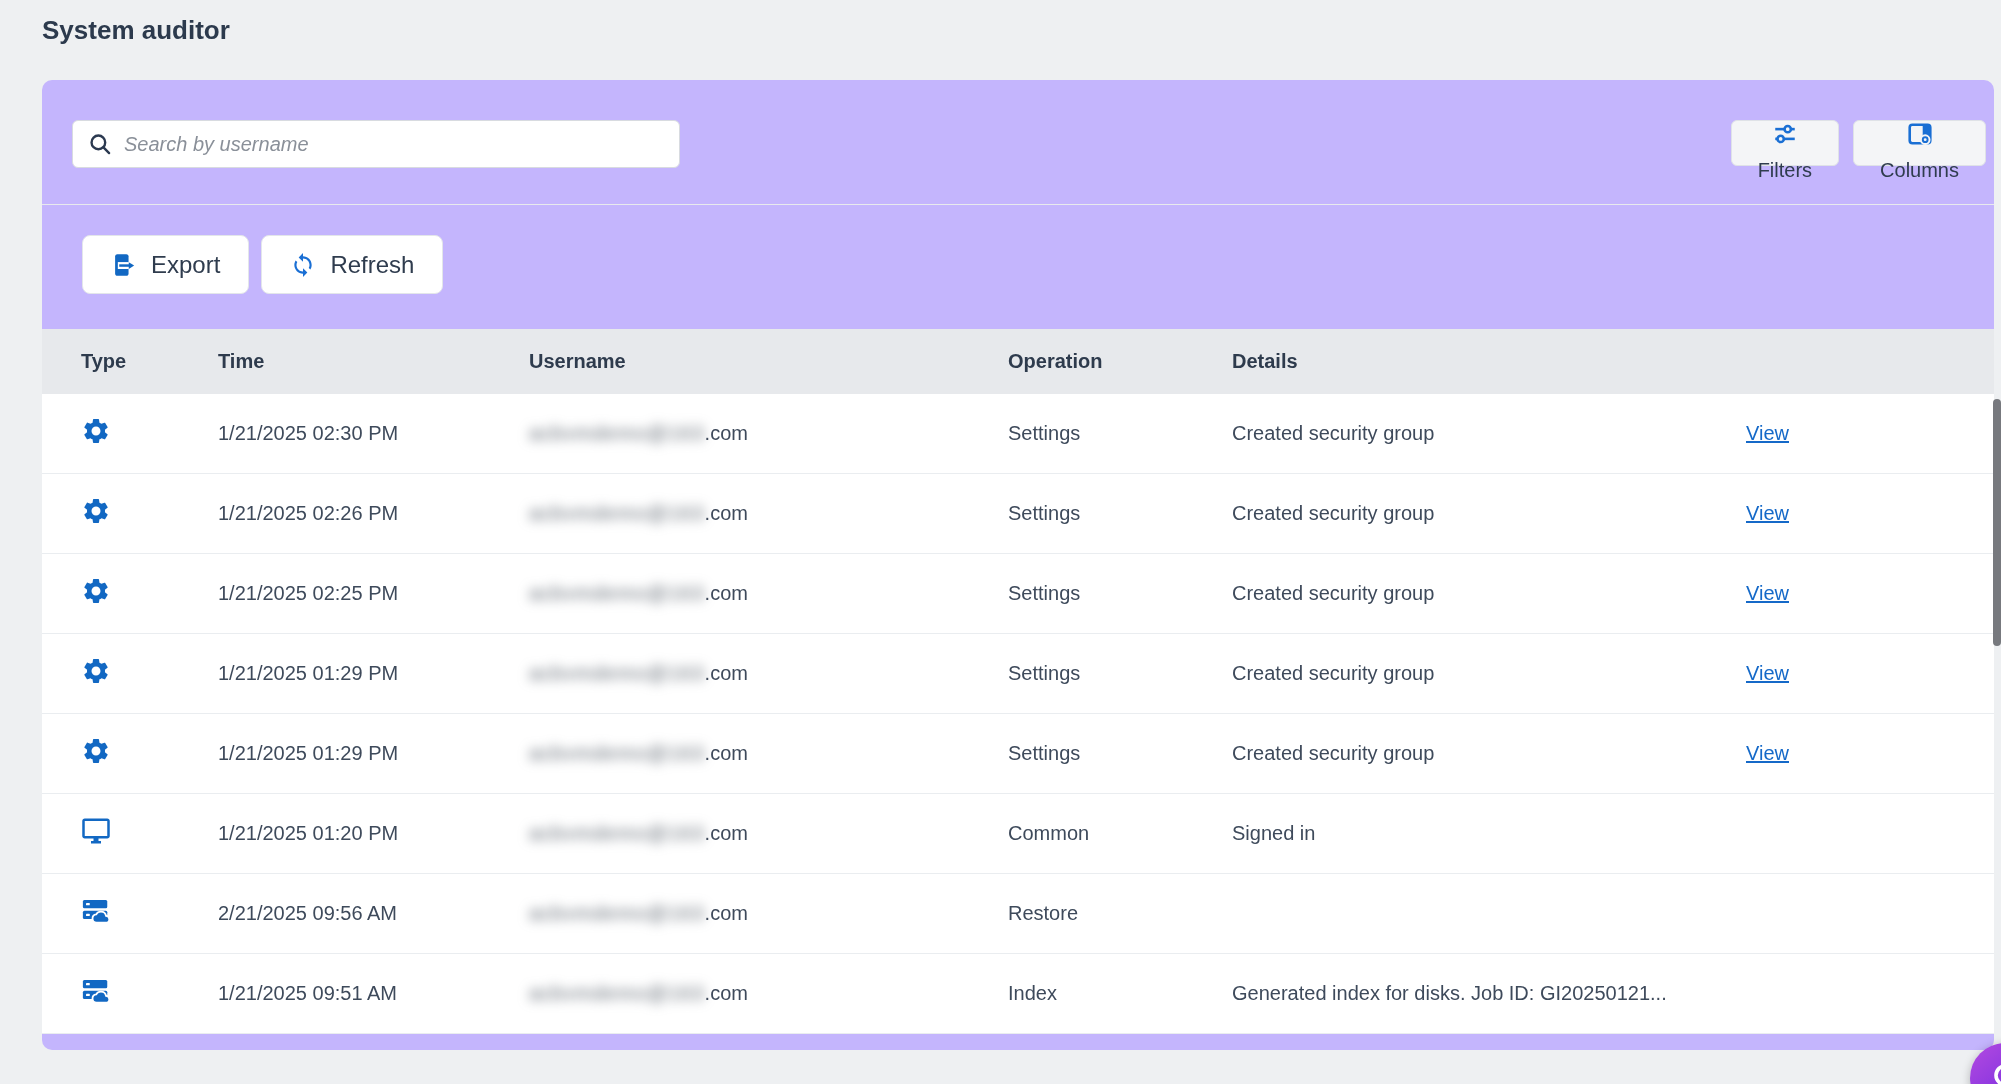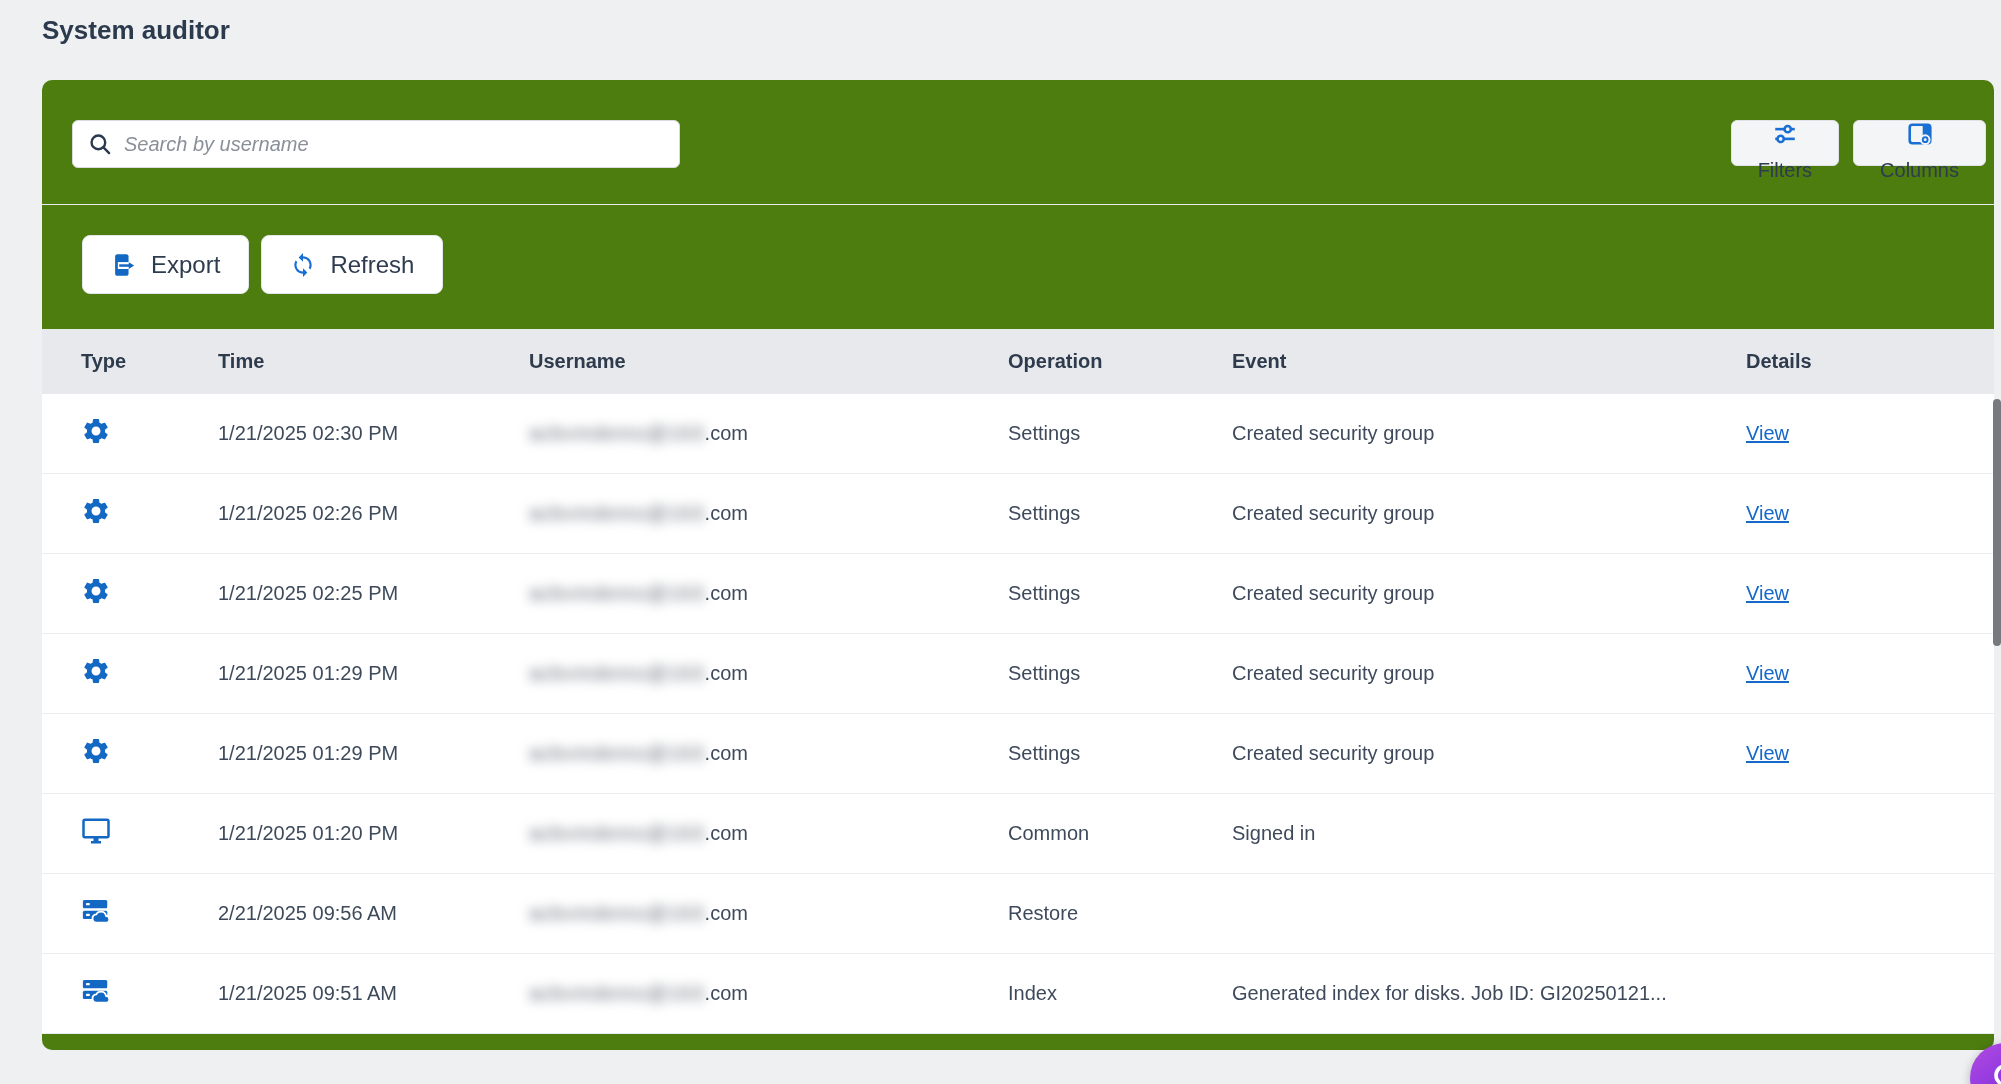--- a/index.html
+++ b/index.html
@@ -4,21 +4,21 @@
 <style>
   * { margin:0; padding:0; box-sizing:border-box; }
   html,body { width:2001px; height:1084px; overflow:hidden; }
   body {
     background:#eef0f2;
     font-family:"Liberation Sans","DejaVu Sans",sans-serif;
     color:#2f3c4e;
     position:relative;
   }
   .page-title { position:absolute; left:42px; top:15px; font-size:26px; font-weight:700; color:#2c3a4d; }
-  .card { position:absolute; left:42px; top:80px; width:1952px; height:970px; background:#4d7c0f; border-radius:10px; }
+  .card { position:absolute; left:42px; top:80px; width:1952px; height:970px; background:#c4b5fd; border-radius:10px; }
 
   
   .search-row { display:flex; align-items:flex-start; justify-content:space-between; padding:40px 8px 0 30px; height:125px; border-bottom:1px solid #e8eaed; }
   .search-box { width:608px; height:48px; border:1px solid #d8dbe0; border-radius:6px; display:flex; align-items:center; padding:0 14px; gap:11px; background:#fff; }
   .search-box input { border:none; outline:none; flex:1; font-size:20px; font-style:italic; color:#3f4b5c; background:transparent; font-family:inherit; }
   .search-box input::placeholder { color:#8a9099; font-style:italic; }
   .top-buttons { display:flex; gap:14px; }
   .btn-gray { display:flex; align-items:center; gap:12px; height:46px; padding:0 26px; background:#f4f5f7; border:1px solid #dfe2e7; border-radius:6px; font-size:20px; font-weight:400; color:#2f3c4e; cursor:pointer; font-family:inherit;flex-direction:column; }
 
   
@@ -107,21 +107,20 @@
       <span>Refresh</span>
     </button>
   </div>
 
   <div class="table">
     <div class="thead">
       <div>Type</div>
       <div>Time</div>
       <div>Username</div>
       <div>Operation</div>
-      <div>Event</div>
       <div>Details</div>
     </div>
     <div>
   <div class="trow">
     <div><span class="type-icon">
   <svg width="30" height="30" viewBox="0 0 24 24">
     <path d="M19.14 12.94c.04-.3.06-.61.06-.94 0-.32-.02-.64-.07-.94l2.03-1.58c.18-.14.23-.41.12-.61l-1.92-3.32c-.12-.22-.37-.29-.59-.22l-2.39.96c-.5-.38-1.03-.7-1.62-.94l-.36-2.54c-.04-.24-.24-.41-.48-.41h-3.84c-.24 0-.43.17-.47.41l-.36 2.54c-.59.24-1.13.57-1.62.94l-2.39-.96c-.22-.08-.47 0-.59.22L2.74 8.87c-.12.21-.08.47.12.61l2.03 1.58c-.05.3-.09.63-.09.94s.02.64.07.94l-2.03 1.58c-.18.14-.23.41-.12.61l1.92 3.32c.12.22.37.29.59.22l2.39-.96c.5.38 1.03.7 1.62.94l.36 2.54c.05.24.24.41.48.41h3.84c.24 0 .44-.17.47-.41l.36-2.54c.59-.24 1.13-.56 1.62-.94l2.39.96c.22.08.47 0 .59-.22l1.92-3.32c.12-.22.07-.47-.12-.61l-2.01-1.58zM12 15.6c-1.98 0-3.6-1.62-3.6-3.6s1.62-3.6 3.6-3.6 3.6 1.62 3.6 3.6-1.62 3.6-3.6 3.6z" fill="#1268c3"></path>
   </svg>
 </span></div>
     <div>1/21/2025 02:30 PM</div>

